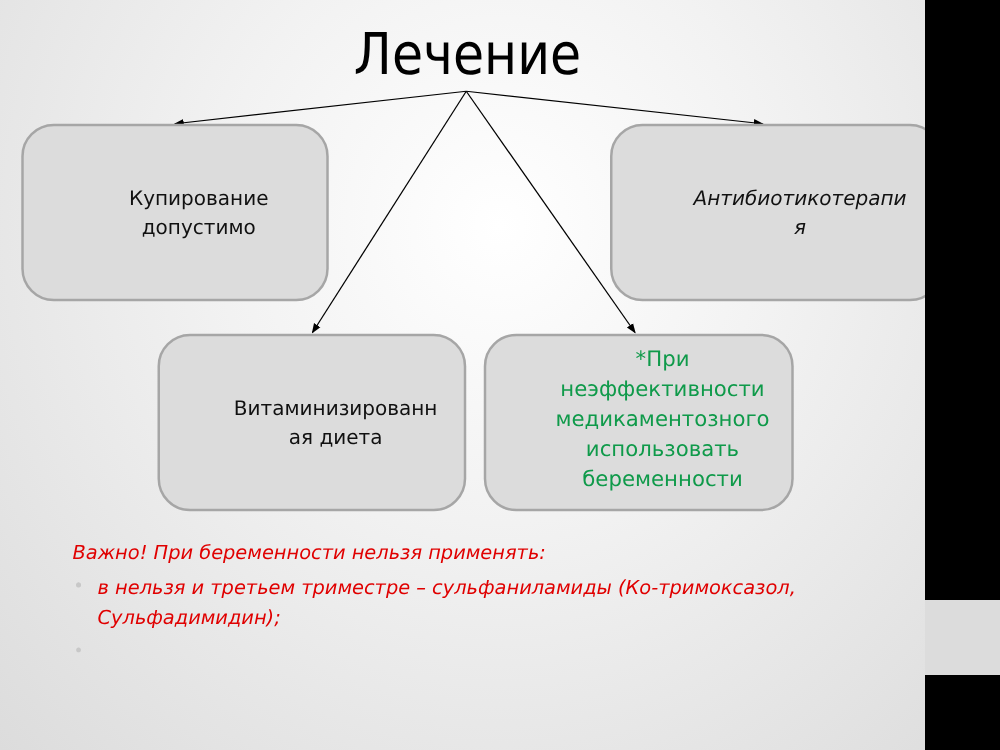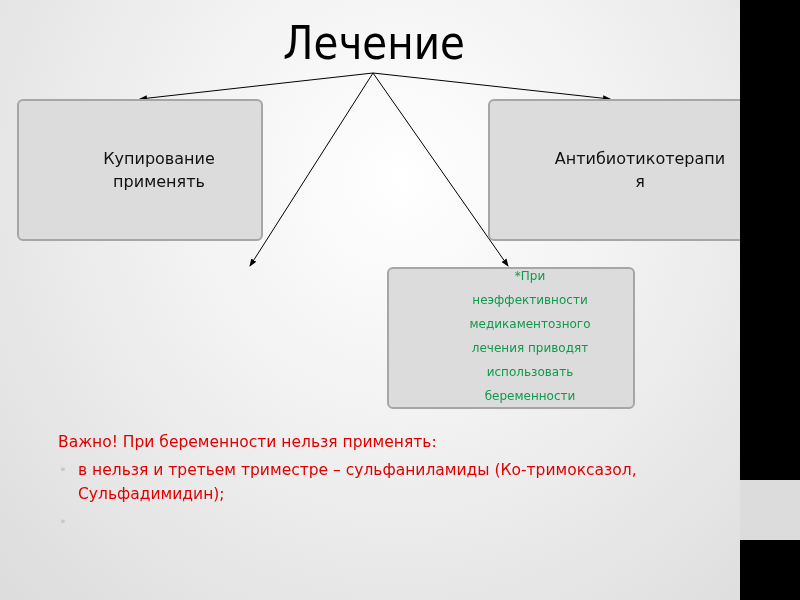--- a/index.html
+++ b/index.html
@@ -9,30 +9,30 @@
     background: radial-gradient(ellipse at 50% 30%, #ffffff 0%, #f2f2f2 40%, #dcdcdc 100%);
   }
   .slide { position: absolute; left: 0; top: 0; width: 740px; height: 600px; }
   .title {
     position: absolute; left: 0; width: 748px; top: 16px; text-align: center;
     font-family: "DejaVu Sans", sans-serif; font-size: 46px; color: #000;
     letter-spacing: 0px; transform: scaleX(0.88); transform-origin: center;
   }
   .box {
     position: absolute; background: #dcdcdc; border: 2px solid #a6a6a6;
-    border-radius: 6px; box-sizing: border-box;
+    border-radius: 26px; box-sizing: border-box;
     display: flex; align-items: center; justify-content: center; text-align: center;
     font-size: 16px; line-height: 23px; color: #111; padding-left: 38px;
   }
   .box span { display: block; padding: 0 6px; }
-  .box.green { color: #0f9a4a; font-size: 12px; line-height: 24px; }
+  .box.green { color: #0f9a4a; font-size: 17px; line-height: 24px; }
   .arrows { position: absolute; left: 0; top: 0; width: 800px; height: 600px; pointer-events: none; }
   .notes {
     position: absolute; left: 58px; top: 430px; width: 600px;
-    color: #e00000; font-size: 15.5px; line-height: 24px;
+    color: #e00000; font-size: 15.5px; line-height: 24px; font-style: italic;
   }
   .notes .head { margin-bottom: 4px; }
   .notes ul { list-style: none; margin: 0; padding: 0; }
   .notes li { position: relative; padding-left: 20px; margin-bottom: 4px; }
   .notes li .bullet {
     position: absolute; left: 1px; top: 0; color: #c8c8c8; font-size: 13px;
   }
   .edge-black-top { position: absolute; left: 740px; top: 0; width: 60px; height: 480px; background: #000; }
   .edge-gray { position: absolute; left: 740px; top: 480px; width: 60px; height: 60px; background: #dcdcdc; }
   .edge-black-bottom { position: absolute; left: 740px; top: 540px; width: 60px; height: 60px; background: #000; }
@@ -52,38 +52,43 @@
     </defs>
     <line x1="373" y1="73" x2="140" y2="99" stroke="#000" stroke-width="1" marker-end="url(#ah)"></line>
     <line x1="373" y1="73" x2="610" y2="99" stroke="#000" stroke-width="1" marker-end="url(#ah)"></line>
     <line x1="373" y1="73" x2="250" y2="266" stroke="#000" stroke-width="1" marker-end="url(#ah)"></line>
     <line x1="373" y1="73" x2="508" y2="266" stroke="#000" stroke-width="1" marker-end="url(#ah)"></line>
   </svg>
 
   <div class="box" style="left:17px; top:99px; width:246px; height:142px;">
     <div>
       <span>Купирование</span>
-      <span>применять</span>
+      <span>допустимо</span>
     </div>
   </div>
 
-  <div class="box" style="left:488px; top:99px; width:266px; height:142px;">
+  <div class="box" style="left:488px; top:99px; width:266px; height:142px;font-style:italic;">
     <div>
       <span>Антибиотикотерапи</span>
       <span>я</span>
     </div>
   </div>
 
+  <div class="box" style="left:126px; top:267px; width:247px; height:142px;">
+    <div>
+      <span>Витаминизированн</span>
+      <span>ая диета</span>
+    </div>
+  </div>
 
   <div class="box green" style="left:387px; top:267px; width:248px; height:142px;">
     <div style="margin-top:-4px;">
       <span>*При</span>
       <span>неэффективности</span>
       <span>медикаментозного</span>
-      <span>лечения приводят</span>
       <span>использовать</span>
       <span>беременности</span>
     </div>
   </div>
 
   <div class="notes">
     <div class="head">Важно! При беременности нельзя применять:</div>
     <ul>
       <li>
         <span class="bullet">•</span>

